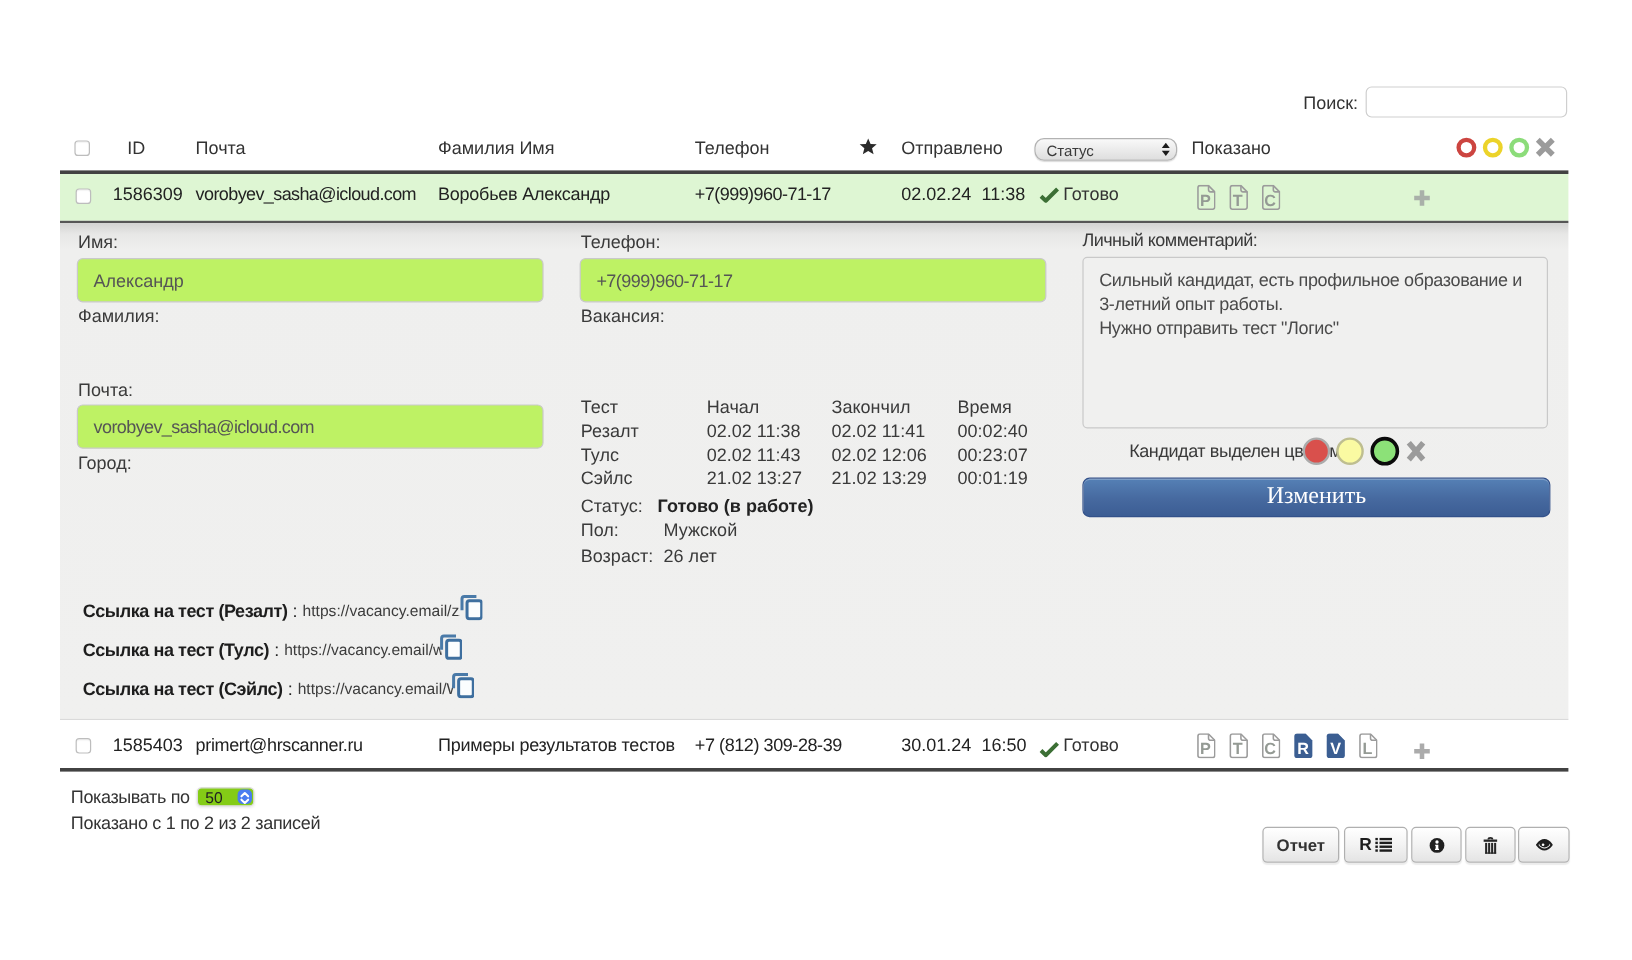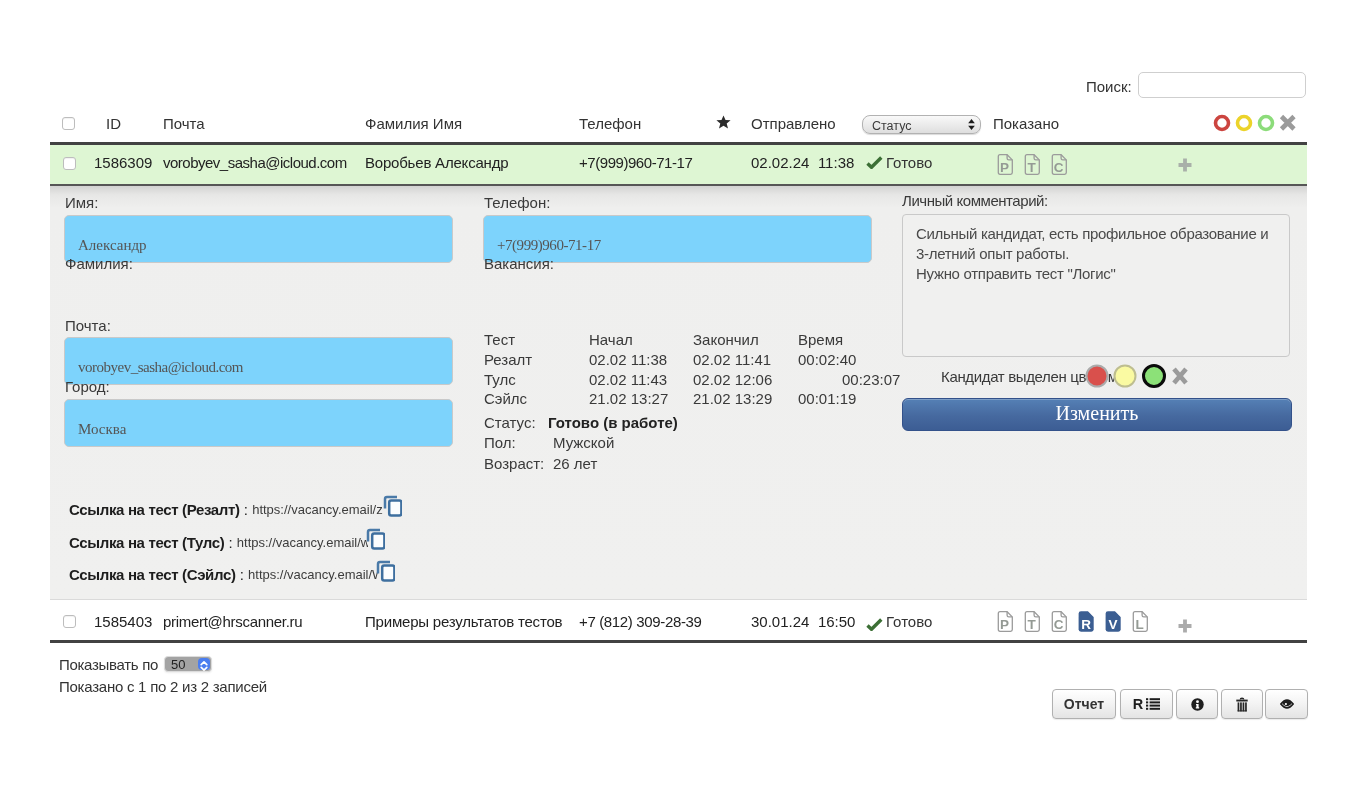--- a/index.html
+++ b/index.html
@@ -1,21 +1,21 @@
 <!DOCTYPE html>
 <html><head>
 <meta charset="utf-8">
 <style>
 html,body{margin:0;padding:0;}
 body{width:1360px;height:800px;background:#fff;font-family:"Liberation Sans",sans-serif;overflow:hidden;}
 #page{position:relative;width:1360px;height:800px;}
 .abs{position:absolute;}
 .t15{font-size:15px;color:#333;white-space:nowrap;}
 .cbx{position:absolute;width:11px;height:11px;background:#fff;border:1px solid #bdbdbd;border-radius:3px;box-shadow:inset 0 1px 1px rgba(0,0,0,0.06);}
-.input{position:absolute;background:#7dd3fc;border:1px solid #c9c9c9;border-radius:5px;font-size:15px;color:#555;font-family:Liberation Serif, serif;padding:16px 0 0 13px;line-height:27.5px;white-space:nowrap;overflow:hidden;}
+.input{position:absolute;background:#bef264;border:1px solid #c9c9c9;border-radius:5px;font-size:15px;color:#555;font-family:Liberation Sans, sans-serif;padding:5px 0 0 13px;line-height:27.5px;white-space:nowrap;overflow:hidden;}
 .lbl{position:absolute;font-size:15px;color:#3a3a3a;white-space:nowrap;}
 .bline{position:absolute;left:50px;width:1257px;background:#424242;}
 .linkrow{position:absolute;white-space:nowrap;font-size:15px;color:#222;}
 .linkrow b{font-size:15px;font-weight:bold;color:#1d1d1d;letter-spacing:-0.35px;}
 .linkrow span.url{font-size:13px;color:#3c3c3c;display:inline-block;overflow:hidden;white-space:nowrap;vertical-align:-2px;}
 .fbtn{position:absolute;height:28px;border:1px solid #b0b0b0;border-radius:4px;background:linear-gradient(180deg,#ffffff 0%,#f3f3f3 50%,#e4e4e4 100%);box-shadow:0 1px 1px rgba(0,0,0,0.08);display:flex;align-items:center;justify-content:center;}
 </style>
 </head>
 <body>
 <div id="page">
@@ -85,38 +85,37 @@
 <div class="bline" style="top:183.5px;height:2px;background:#565656;"></div>
 
 <div class="abs" style="left:50px;top:186px;width:1257px;height:413px;background:linear-gradient(180deg,#d3d3d2 0px,#e7e7e6 9px,#efefee 22px,#f0f0ef 100%);border-bottom:1px solid #dadada;"></div>
 
 <div class="lbl" style="left:65px;top:194px;">Имя:</div>
 <div class="input" style="left:64px;top:215px;width:374px;height:30px;">Александр</div>
 <div class="lbl" style="left:65px;top:255px;">Фамилия:</div>
 <div class="lbl" style="left:65px;top:317px;">Почта:</div>
 <div class="input" style="left:64px;top:337px;width:374px;height:30px;letter-spacing:-0.5px;">vorobyev_sasha@icloud.com</div>
 <div class="lbl" style="left:65px;top:378px;">Город:</div>
-<div class="input" style="left:64px;top:399px;width:374px;height:30px;">Москва</div>
 
 <div class="lbl" style="left:484px;top:194px;">Телефон:</div>
 <div class="input" style="left:483px;top:215px;width:374px;height:30px;letter-spacing:-0.45px;">+7(999)960-71-17</div>
 <div class="lbl" style="left:484px;top:255px;">Вакансия:</div>
 
 <div class="lbl" style="left:484px;top:331px;">Тест</div>
 <div class="lbl" style="left:589px;top:331px;">Начал</div>
 <div class="lbl" style="left:693px;top:331px;">Закончил</div>
 <div class="lbl" style="left:798px;top:331px;">Время</div>
 <div class="lbl" style="left:484px;top:351px;">Резалт</div>
 <div class="lbl" style="left:589px;top:351px;">02.02 11:38</div>
 <div class="lbl" style="left:693px;top:351px;">02.02 11:41</div>
 <div class="lbl" style="left:798px;top:351px;">00:02:40</div>
 <div class="lbl" style="left:484px;top:370.5px;">Тулс</div>
 <div class="lbl" style="left:589px;top:370.5px;">02.02 11:43</div>
 <div class="lbl" style="left:693px;top:370.5px;">02.02 12:06</div>
-<div class="lbl" style="left:798px;top:370.5px;margin-left:44px;">00:23:07</div>
+<div class="lbl" style="left:798px;top:370.5px;">00:23:07</div>
 <div class="lbl" style="left:484px;top:390px;">Сэйлс</div>
 <div class="lbl" style="left:589px;top:390px;">21.02 13:27</div>
 <div class="lbl" style="left:693px;top:390px;">21.02 13:29</div>
 <div class="lbl" style="left:798px;top:390px;">00:01:19</div>
 <div class="lbl" style="left:484px;top:413.5px;">Статус:</div>
 <div class="lbl" style="left:548px;top:413.5px;font-weight:bold;color:#222;">Готово (в работе)</div>
 <div class="lbl" style="left:484px;top:434px;">Пол:</div>
 <div class="lbl" style="left:553px;top:434px;">Мужской</div>
 <div class="lbl" style="left:484px;top:454.5px;">Возраст:</div>
 <div class="lbl" style="left:553px;top:454.5px;">26 лет</div>
@@ -180,21 +179,21 @@
       <path d="M10.1 0.7 V4.2 Q10.1 5.9 11.8 5.9 H15.3" fill="none" stroke="#9b9b9b" stroke-width="1.3"></path>
       <text x="7.5" y="17.6" text-anchor="middle" font-size="13.5" font-weight="bold" fill="#949a94" font-family="Liberation Sans,sans-serif">L</text>
     </svg>
     <svg class="abs" style="left:1178px;top:619px;" width="14" height="14" viewBox="0 0 14 14">
       <path d="M7 0.5 V13.5 M0.5 7 H13.5" stroke="#ababab" stroke-width="3.8"></path>
     </svg>
 
 <div class="bline" style="top:640px;height:2.5px;"></div>
 
 <div class="abs t15" style="left:59px;top:656px;letter-spacing:-0.3px;">Показывать по</div>
-<div class="abs" style="left:164px;top:656px;width:46px;height:14px;border:1px solid #dcdcdc;border-radius:4px;background:#a3a3a3;box-shadow:0 1px 2px rgba(0,0,0,0.08);">
+<div class="abs" style="left:164px;top:656px;width:46px;height:14px;border:1px solid #dcdcdc;border-radius:4px;background:#84cc16;box-shadow:0 1px 2px rgba(0,0,0,0.08);">
   <div style="position:absolute;left:6px;top:0px;font-size:13px;color:#222;">50</div>
   <div style="position:absolute;right:1px;top:1px;width:12px;height:12px;border-radius:4px;background:#4a7df0;">
     <svg width="12" height="12" viewBox="0 0 12 12">
           <path d="M3.2 4.6 L6 1.9 L8.8 4.6 M3.2 7.4 L6 10.1 L8.8 7.4" fill="none" stroke="#fff" stroke-width="1.7" stroke-linecap="round" stroke-linejoin="round"></path>
         </svg>
   </div>
 </div>
 <div class="abs t15" style="left:59px;top:678px;letter-spacing:-0.25px;">Показано с 1 по 2 из 2 записей</div>
 
 <div class="fbtn" style="left:1052px;top:689px;width:62px;">

